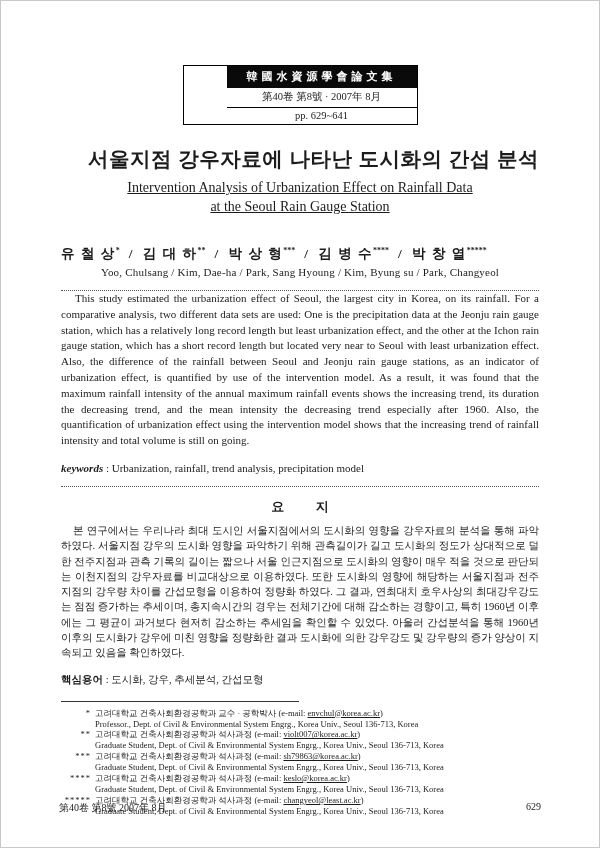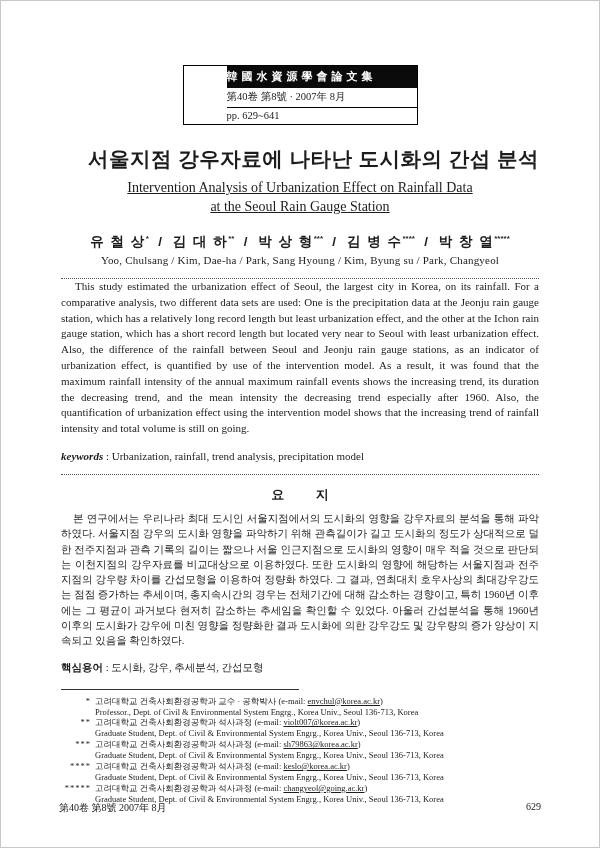--- a/index.html
+++ b/index.html
@@ -14,20 +14,21 @@
     color:#1c1c1c;
     overflow:hidden;
   }
   .content { padding:0 60px; }
 
   
   .journal-box {
     width:190px;
     margin:64px auto 0 auto;
     border:1px solid #000;
+    text-align:center;
     padding-left:43px;
   }
   .jb-title {
     background:#0a0a0a; color:#fff;
     font-family:"Liberation Serif","DejaVu Serif",serif;
     font-weight:bold; font-size:11px;
     letter-spacing:4px;
     padding:3px 0 4px 0;
     white-space:nowrap;
   }
@@ -49,26 +50,26 @@
   .title-en {
     margin-top:6px;
     text-align:center;
     font-size:14px;
     line-height:18.5px;
     text-decoration:underline;
   }
 
   
   .authors-ko {
-    margin-top:17px;
-    text-align:center;
+    margin-top:29px;
+    text-align:left;
     font-weight:bold;
     font-size:13.5px;
     letter-spacing:1.5px;
-    font-family:Liberation Sans, sans-serif;
+    font-family:Liberation Serif, serif;
   }
   .authors-ko sup { font-size:8px; letter-spacing:0; vertical-align:super; }
   .authors-ko .sep { margin:0 4px; }
   .authors-en {
     margin-top:3px;
     text-align:center;
     font-size:11px;
     letter-spacing:0.2px;
   }
 
@@ -225,21 +226,21 @@
         <div class="fn-row">
           <span class="fn-mark">****</span>
           <span class="fn-text"><span>고려대학교 건축사회환경공학과 석사과정 (e-mail: </span><a class="email">keslo@korea.ac.kr</a><span>)</span></span>
         </div>
         <div class="fn-en">Graduate Student, Dept. of Civil &amp; Environmental System Engrg., Korea Univ., Seoul 136-713, Korea</div>
       </div>
 
       <div class="fn">
         <div class="fn-row">
           <span class="fn-mark">*****</span>
-          <span class="fn-text"><span>고려대학교 건축사회환경공학과 석사과정 (e-mail: </span><a class="email">changyeol@going.ac.kr</a><span>)</span></span>
+          <span class="fn-text"><span>고려대학교 건축사회환경공학과 석사과정 (e-mail: </span><a class="email">changyeol@least.ac.kr</a><span>)</span></span>
         </div>
         <div class="fn-en">Graduate Student, Dept. of Civil &amp; Environmental System Engrg., Korea Univ., Seoul 136-713, Korea</div>
       </div>
 
     </div>
   </div>
 
   <div class="footer">
     <span>第40卷 第8號 2007年 8月</span>
     <span>629</span>

